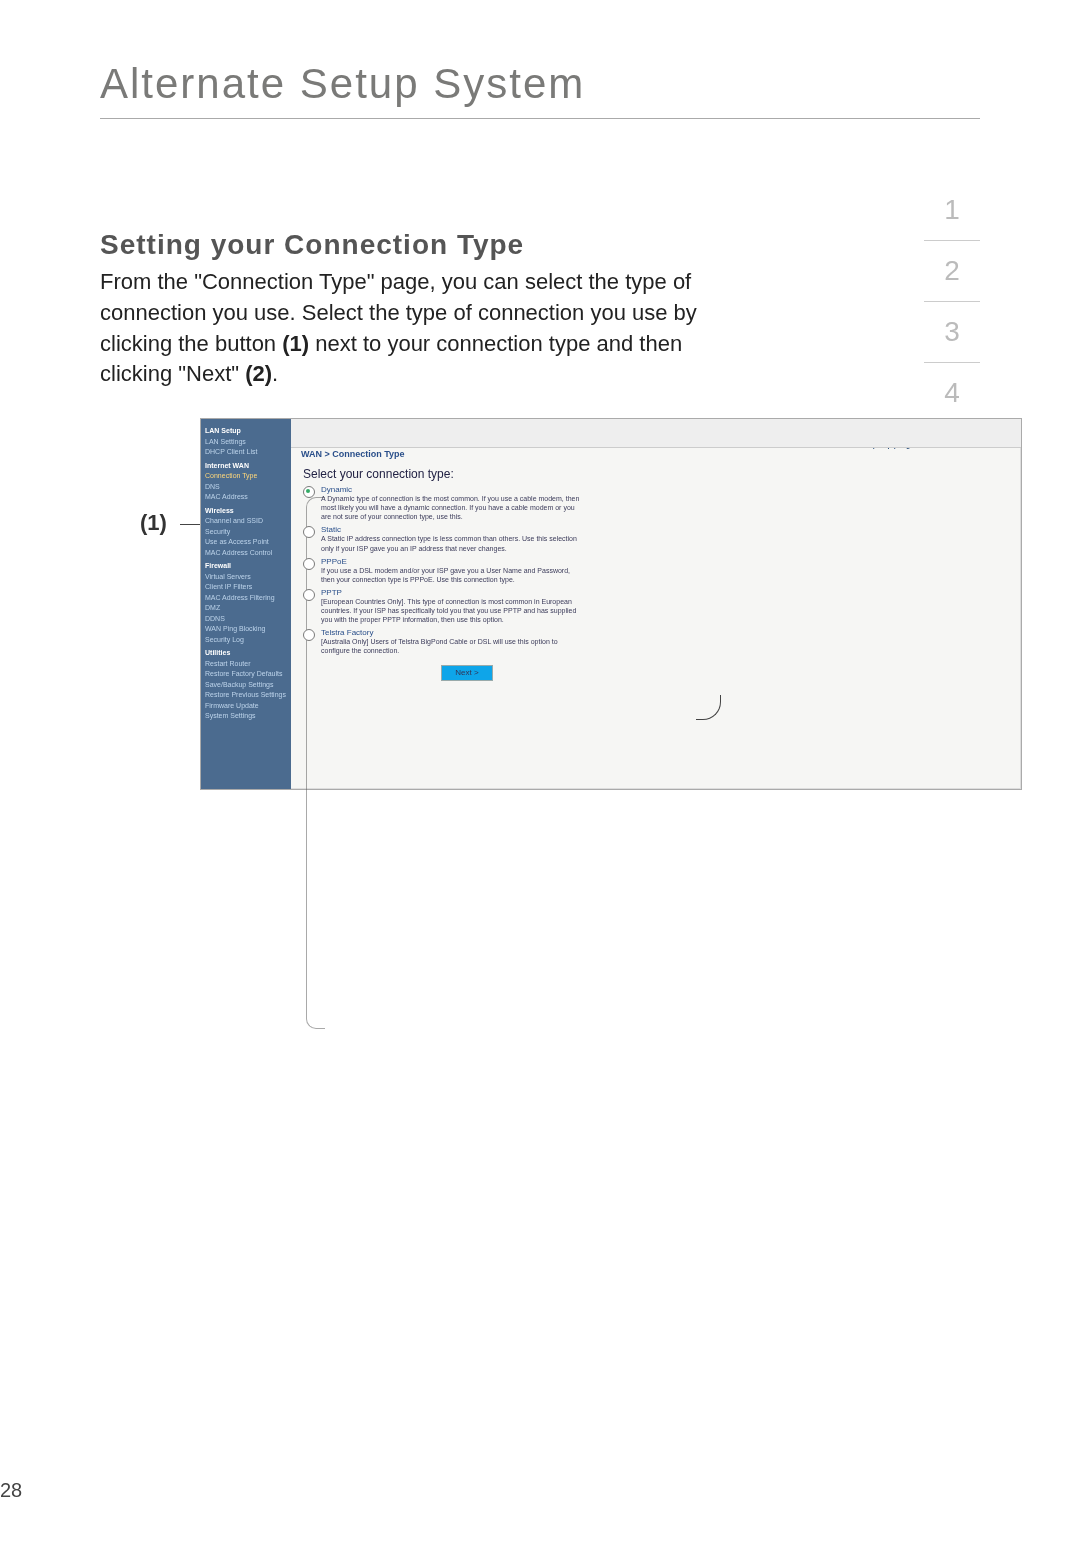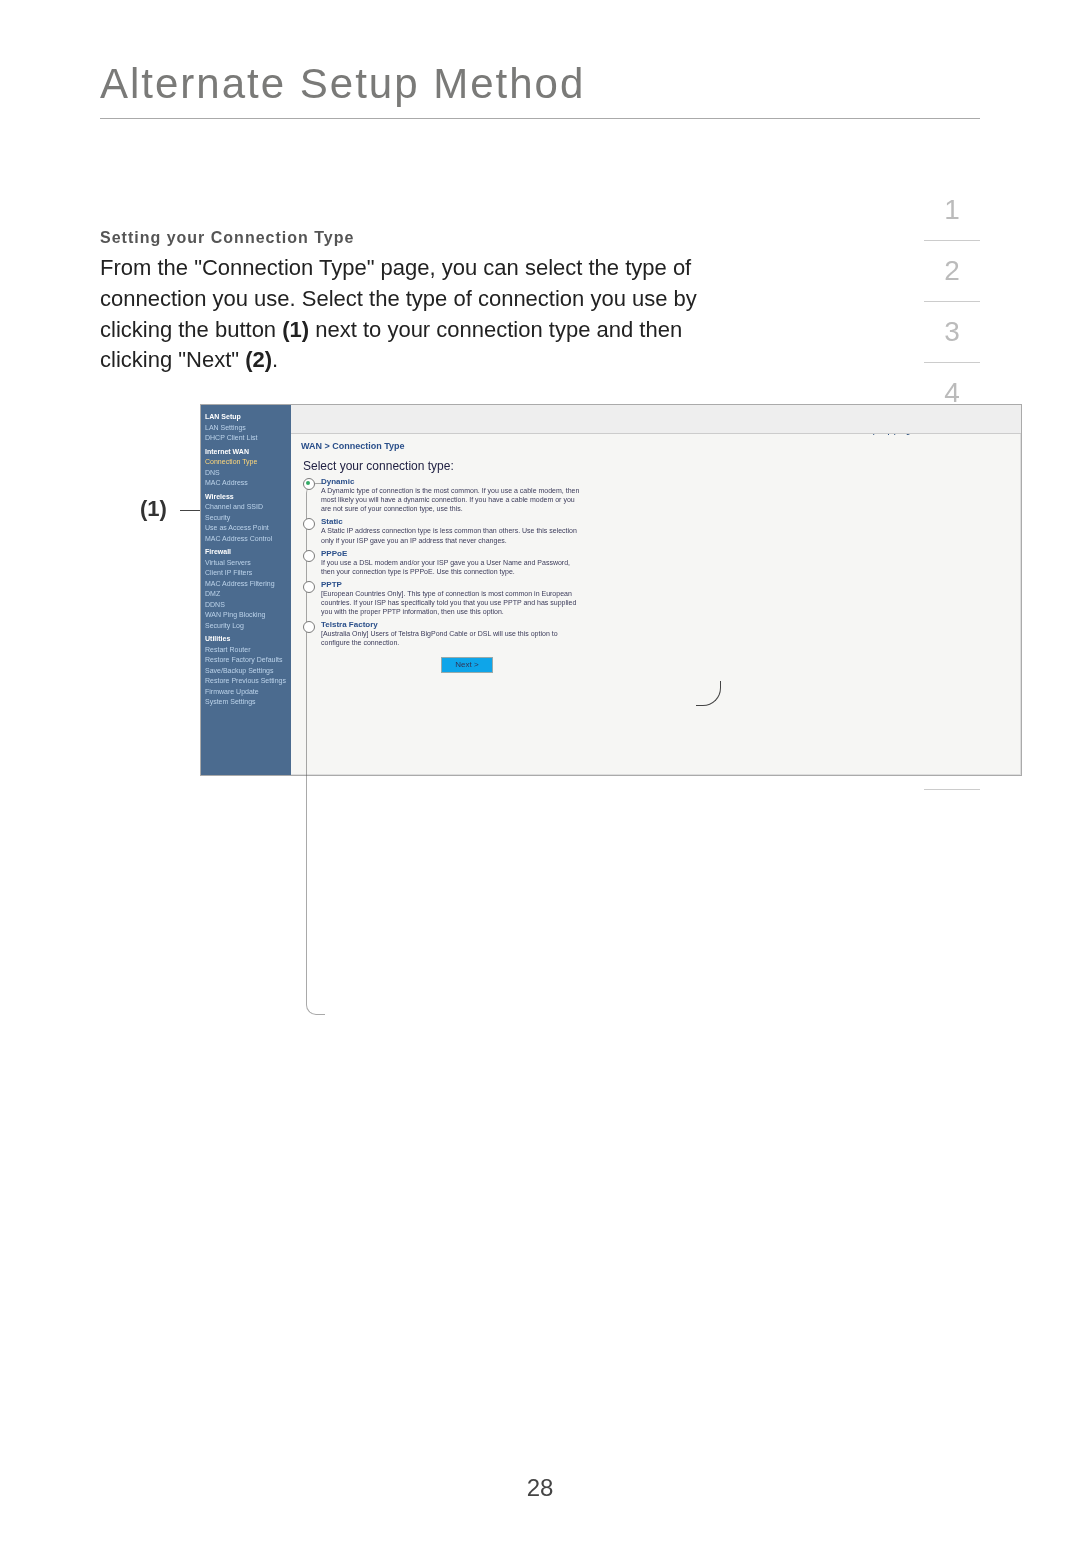--- a/index.html
+++ b/index.html
@@ -1,20 +1,20 @@
 <!DOCTYPE html>
 <html><head>
 <meta charset="utf-8">
 <style>
   html,body{margin:0;padding:0;background:#fff;font-family:Arial,Helvetica,sans-serif;color:#333;}
   .page{width:1080px;height:1542px;position:relative;box-sizing:border-box;padding:60px 100px 40px 100px;}
   .title{font-size:42px;color:#7a7a78;letter-spacing:2px;margin-bottom:4px;}
   .hr{border-top:1px solid #aaa;margin-top:10px;}
   .body-block{margin-top:110px;max-width:660px;}
-  .subhead{font-size:16px;font-weight:bold;color:#555;letter-spacing:1px;margin-bottom:6px;}
+  .subhead{font-size:28px;font-weight:bold;color:#555;letter-spacing:1px;margin-bottom:6px;}
   .para{font-size:22px;line-height:1.4;color:#222;}
   .bold{font-weight:bold;}
   
   .section-tabs{position:absolute;right:100px;top:180px;width:56px;}
   .section-label{position:absolute;right:60px;top:430px;font-size:22px;color:#aaa;letter-spacing:4px;writing-mode:vertical-rl;}
   .tab{font-size:28px;color:#bbb;text-align:center;padding:14px 0;border-bottom:1px solid #ccc;}
   .tab.active{background:#888;color:#fff;}
   
   .shot-wrap{position:relative;margin:28px 0 0 50px;width:830px;}
   .callout{position:absolute;font-size:22px;font-weight:bold;color:#333;}
@@ -27,39 +27,39 @@
   .shot-sidebar{position:absolute;left:0;top:0;bottom:0;width:90px;background:#4b6b8f;color:#cfe0f2;font-size:7px;padding:4px 4px;box-sizing:border-box;line-height:1.5;}
   .shot-sidebar .hdr{color:#fff;font-weight:bold;font-size:7px;margin-top:3px;}
   .shot-sidebar .item{color:#bcd3ea;white-space:nowrap;overflow:hidden;}
   .shot-sidebar .item.sel{color:#ffd77a;}
   .shot-top{position:absolute;left:90px;right:0;top:0;height:28px;background:#eee;border-bottom:1px solid #ccc;}
   .shot-logo{position:absolute;left:6px;top:6px;font-weight:bold;font-size:11px;letter-spacing:1px;color:#333;}
   .shot-topbar-divider{position:absolute;left:86px;top:4px;height:20px;border-left:1px solid #999;}
   .shot-toptitle{position:absolute;left:98px;top:8px;font-size:10px;color:#555;}
   .shot-status{position:absolute;right:6px;top:22px;font-size:7px;color:#244b7a;font-weight:bold;}
   .shot-status .conn{color:#b03030;}
-  .shot-main{position:absolute;left:90px;right:0;top:28px;bottom:0;padding:8px 10px;font-size:8px;color:#224;box-sizing:border-box;}
+  .shot-main{position:absolute;left:90px;right:0;top:28px;bottom:0;padding:2px 10px;font-size:8px;color:#224;box-sizing:border-box;}
   .shot-bc{color:#2a4f8a;font-weight:bold;font-size:9px;margin-bottom:8px;}
   .shot-sel{color:#224;font-size:12px;margin:4px 0 4px 2px;}
   .opt{display:flex;align-items:flex-start;margin:4px 0;}
   .radio{width:10px;height:10px;border:1px solid #7a7a7a;border-radius:50%;margin:1px 6px 0 2px;flex:none;background:#fff;position:relative;}
   .radio.sel::after{content:"";position:absolute;left:2px;top:2px;width:4px;height:4px;border-radius:50%;background:#3a6;}
   .opt-body{flex:1;}
-  .opt-title{color:#2a4f8a;font-weight:bold;}
+  .opt-title{color:#2a4f8a;font-weight:normal;}
   .opt-desc{color:#3b3b5a;font-size:7px;line-height:1.3;max-width:260px;}
   .next-btn{margin:10px 0 0 140px;width:50px;height:14px;background:#0ea5e9;border:1px solid #9aa;color:#335;font-size:8px;text-align:center;line-height:14px;}
   .curve2{position:absolute;left:405px;top:248px;width:24px;height:24px;border:1px solid #444;border-left:none;border-top:none;border-radius:0 0 18px 0;}
-  .pagenum{position:absolute;left:0;right:0;bottom:40px;text-align:center;font-size:24px;color:#444;}
+  .pagenum{position:absolute;left:0;right:0;bottom:40px;text-align:left;font-size:20px;color:#444;}
 </style>
 </head>
 <body>
 
 <div class="page">
 
-  <div class="title">Alternate Setup Method</div>
+  <div class="title">Alternate Setup System</div>
   <div class="hr"></div>
 
   <div class="body-block">
     <div class="subhead">Setting your Connection Type</div>
     <div class="para">
       <span>From the "Connection Type" page, you can select the type of connection you use. Select the type of connection you use by clicking the button </span><span class="bold">(1)</span><span> next to your connection type and then clicking "Next" </span><span class="bold">(2)</span><span>.</span>
     </div>
   </div>
 
   <div class="section-tabs">

